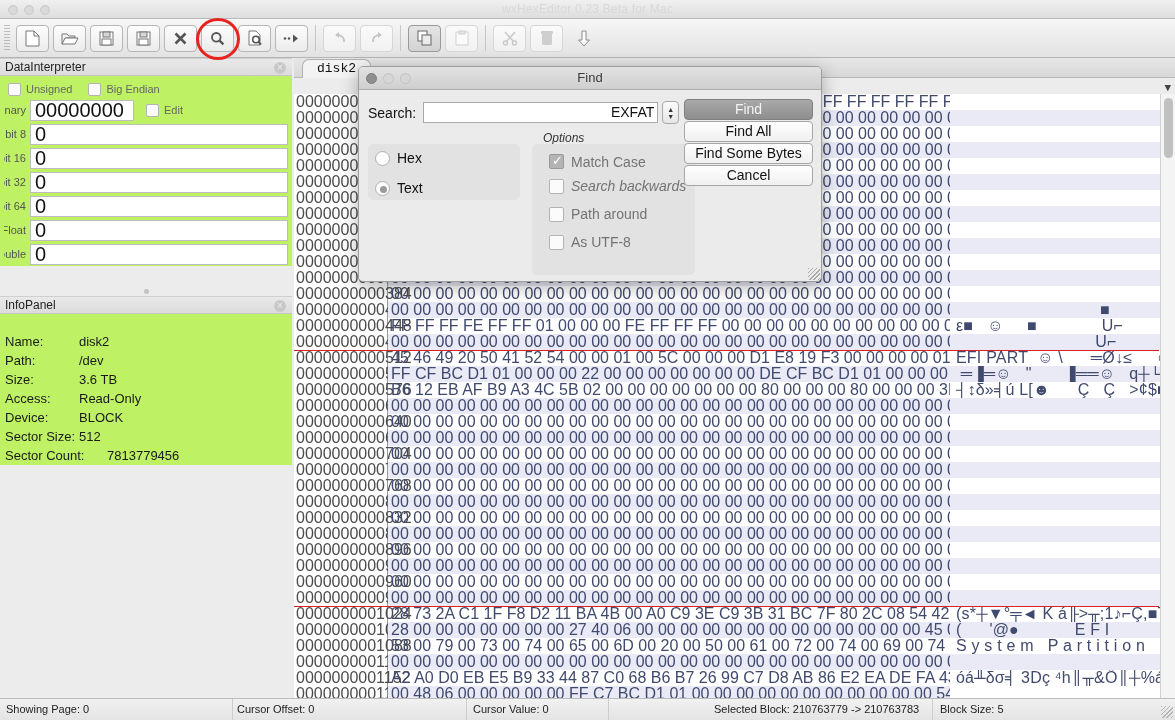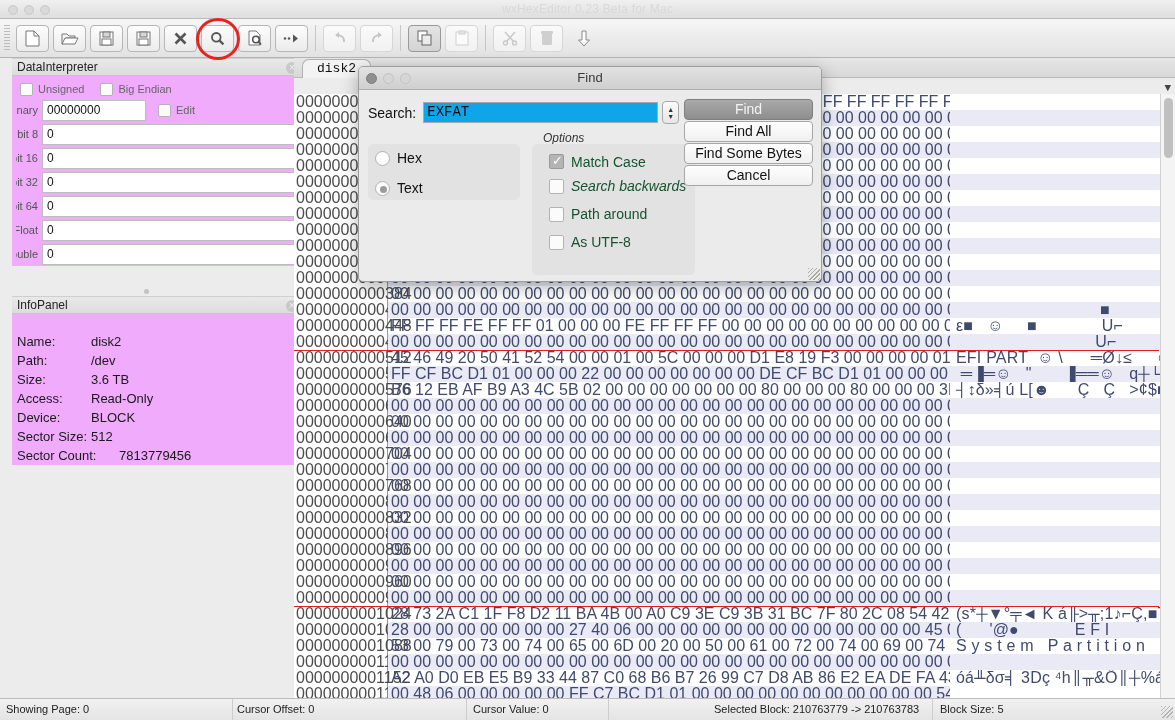--- a/index.html
+++ b/index.html
@@ -50,40 +50,40 @@
   .tb-btn svg { display:block; }
 
   
   .ring {
     position: absolute; left: 196px; top: 18px; width: 44px; height: 42px;
     border: 3px solid #e8231f; border-radius: 50%; pointer-events: none; z-index: 60;
   }
 
   
   .leftcol { position: absolute; left: 0; top: 58px; width: 292px; bottom: 22px; background: #ececec; }
-  .panel { position: absolute; left: 12px; width: 292px; background: #f0abfc; }
+  .panel { position: absolute; left: 0; width: 292px; background: #bef264; }
   .panel-head {
     height: 18px; background: linear-gradient(#e9e9e9,#dcdcdc);
     border-top: 1px solid #cfcfcf; border-bottom: 1px solid #c5c5c5;
     font-size: 12px; color: #222; padding-left: 5px; line-height: 17px;
     position: relative;
   }
   .panel-close {
     position: absolute; right: 6px; top: 3px; width: 12px; height: 12px;
     border-radius: 50%; background: #c8c8c8; color: #efefef; font-size: 10px;
     text-align: center; line-height: 11px; font-family: "Liberation Sans", sans-serif;
   }
   .di-row { display: flex; align-items: center; height: 24px; padding: 0 4px; }
   .di-lbl {
     width: 26px; font-size: 11px; color: #555; text-align: right; padding-right: 4px;
     white-space: nowrap; overflow: hidden; direction: rtl;
   }
   .di-field {
     flex: 1; height: 21px; background: #fff; border: 1px solid #bdbdbd;
-    font-size: 12px; color: #111; padding: 0 4px; line-height: 19px;
+    font-size: 20px; color: #111; padding: 0 4px; line-height: 19px;
     font-family: "Liberation Sans", sans-serif; overflow: hidden; white-space: nowrap;
   }
   .di-field.short { flex: none; width: 104px; }
   .cbx {
     width: 13px; height: 13px; background: #fbfbfb; border: 1px solid #b3b3b3;
     border-radius: 2px; display: inline-block; vertical-align: middle;
   }
   .cbx.on { background: #b4b4b4; border-color: #999; position: relative; }
   .cbx.on::after {
     content: "\2713"; position: absolute; left: 1px; top: -3px;
@@ -145,44 +145,44 @@
     box-shadow: 0 5px 18px rgba(0,0,0,.30); z-index: 50; overflow: hidden;
   }
   .dlg-title {
     height: 23px; background: linear-gradient(#e2e2e2,#cfcfcf);
     border-bottom: 1px solid #aeaeae; position: relative;
   }
   .dlg-title .t { text-align: center; font-size: 13px; color: #3b3b3b; line-height: 22px; }
   .dlg-dots { position: absolute; left: 7px; top: 6px; display: flex; gap: 6px; }
   .dlg-dots i { width: 11px; height: 11px; border-radius: 50%; background: #d6d6d6; border: 1px solid #c2c2c2; display:block;}
   .dlg-dots i.first { background: #8f8f8f; border-color: #7d7d7d; }
-  .search-row { position: absolute; left: 9px; top: 34px; display: flex; align-items: center; }
+  .search-row { position: absolute; left: 9px; top: 34px; display: flex; align-items: center; text-align: right; }
   .search-lbl { font-size: 14px; color: #111; margin-right: 7px; }
   .search-input {
-    width: 235px; height: 21px; background: #0ea5e9; border: 1px solid #a9a9a9;
+    width: 235px; height: 21px; background: #ffffff; border: 1px solid #a9a9a9;
     font-size: 14px; color: #111; padding: 0 3px; line-height: 19px;
-    font-family: Liberation Mono, monospace; position: relative;
+    font-family: Liberation Sans, sans-serif; position: relative;
   }
   .spin {
     width: 17px; height: 23px; margin-left: 4px; border: 1px solid #a9a9a9;
     border-radius: 4px; background: linear-gradient(#fbfbfb,#e6e6e6);
     display: flex; flex-direction: column; align-items: center; justify-content: center;
     font-size: 7px; color: #333; line-height: 7px;
   }
   .grp-lbl { position: absolute; font-size: 12px; color: #333; }
   .grp-box { position: absolute; background: #e2e2e2; border-radius: 5px; }
   .radio { width: 15px; height: 15px; border-radius: 50%; background: #fcfcfc;
     border: 1px solid #b0b0b0; display: inline-block; vertical-align: middle; position: relative; }
   .radio.on::after { content:""; position: absolute; left: 4px; top: 4px; width: 7px; height: 7px;
     border-radius: 50%; background: #9b9b9b; }
   .rlbl { font-size: 14px; color: #111; margin-left: 7px; }
   .opt-line { display: flex; align-items: center; height: 28px; }
   .opt-line .cbx { width: 15px; height: 15px; }
   .opt-line .cbx.on::after { left: 2px; top: -2px; font-size: 13px; }
-  .opt-lbl { font-size: 14px; color: #14532d; margin-left: 7px; }
+  .opt-lbl { font-size: 14px; color: #737373; margin-left: 7px; }
   .dlg-btns { position: absolute; right: 8px; top: 32px; width: 129px; }
   .dbtn {
     height: 21px; margin-bottom: 1px; border: 1px solid #a6a6a6; border-radius: 4px;
     background: linear-gradient(#fefefe,#f0f0f0); font-size: 14px; color: #111;
     text-align: center; line-height: 19px;
   }
   .dbtn.primary { background: linear-gradient(#a9a9a9,#8e8e8e); color: #f4f4f4; border-color: #7f7f7f; }
   .resize-grip { position: absolute; right: 1px; bottom: 1px; width: 12px; height: 12px;
     background: repeating-linear-gradient(135deg,#aaa 0 1px,transparent 1px 3px); }
 

